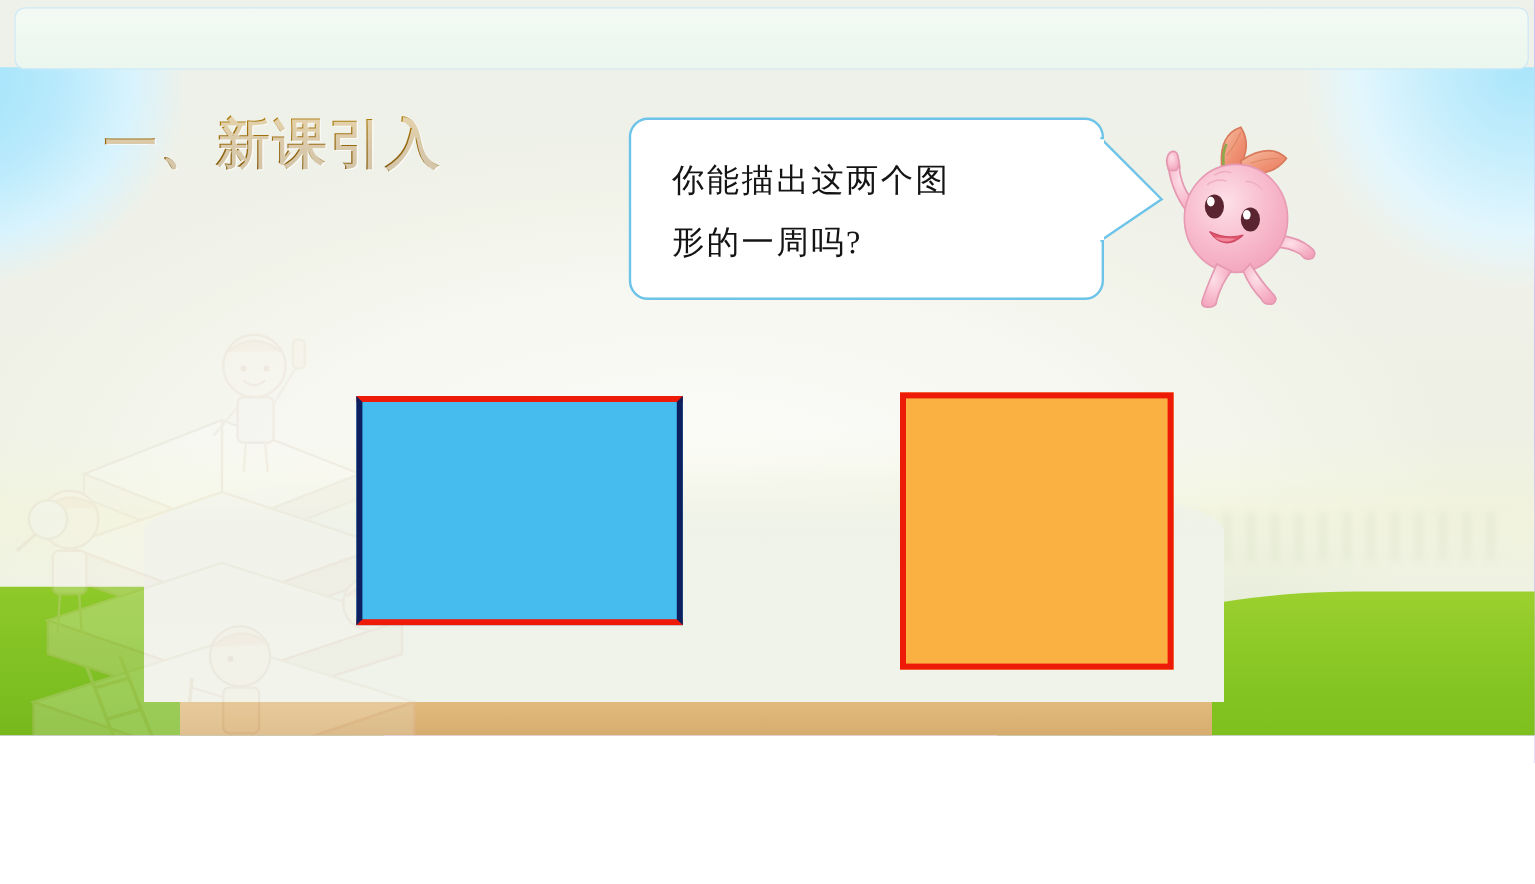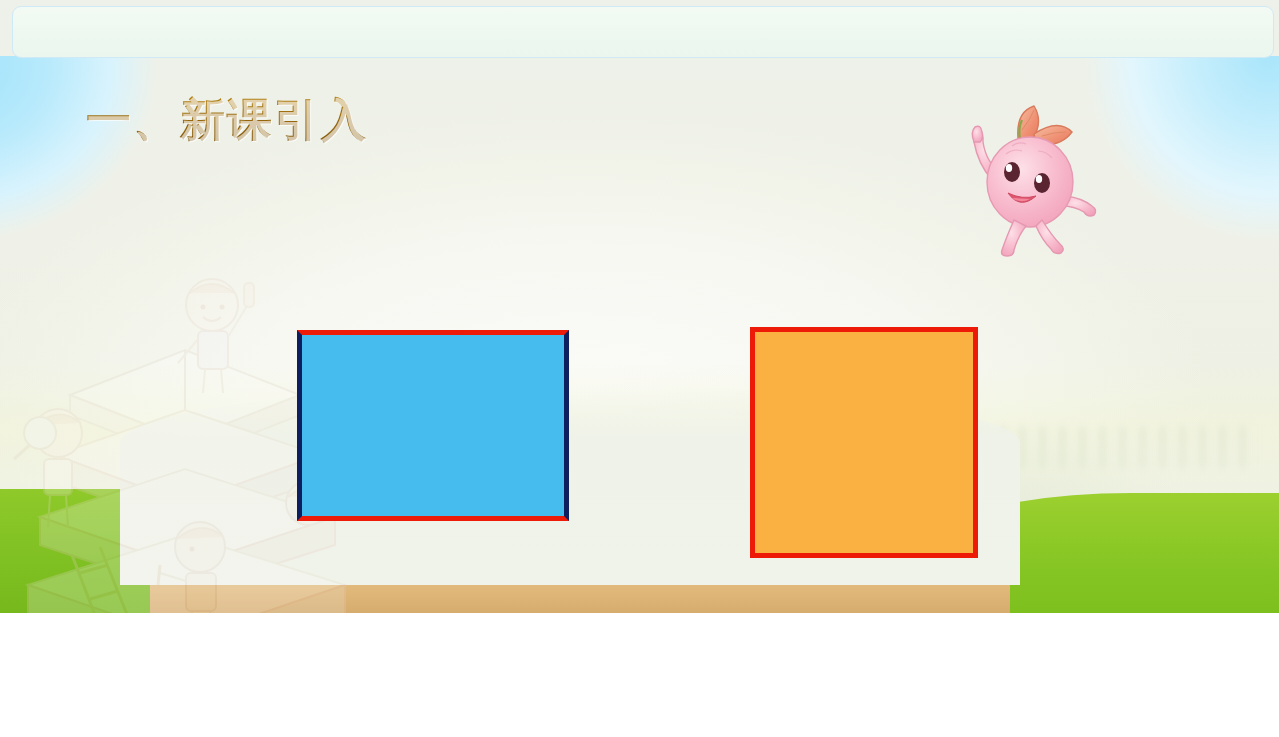--- a/index.html
+++ b/index.html
@@ -306,20 +306,33 @@
           <circle cx="318" cy="250" r="2.5" fill="#e0c4b4" stroke="none"></circle>
         </g>
       </g>
     </svg>
   </div>
 
   <div class="header-band"></div>
 
   <div class="section-title">一、新课引入</div>
 
+  <div class="bubble-wrap">
+    <div class="bubble-body"></div>
+    <div class="bubble-tail">
+      <svg width="60" height="110" viewBox="0 0 60 110" xmlns="http://www.w3.org/2000/svg">
+        <path d="M2 2 L52 52 L2 86 Z" fill="#ffffff" stroke="#6dc4e8" stroke-width="2"></path>
+        <path d="M2 2 L2 86" stroke="#ffffff" stroke-width="4"></path>
+      </svg>
+    </div>
+    <div class="bubble-text">
+      <div>你能描出这两个图</div>
+      <div>形的一周吗?</div>
+    </div>
+  </div>
 
   <div class="mascot">
     <svg width="140" height="160" viewBox="0 0 140 160" xmlns="http://www.w3.org/2000/svg">
       <defs>
         <radialGradient id="bodyGrad" cx="40%" cy="35%" r="72%">
           <stop offset="0%" stop-color="#fde0e8"></stop>
           <stop offset="55%" stop-color="#f8bcce"></stop>
           <stop offset="100%" stop-color="#f2a3bb"></stop>
         </radialGradient>
         <linearGradient id="leafGrad" x1="0" y1="0" x2="1" y2="1">

